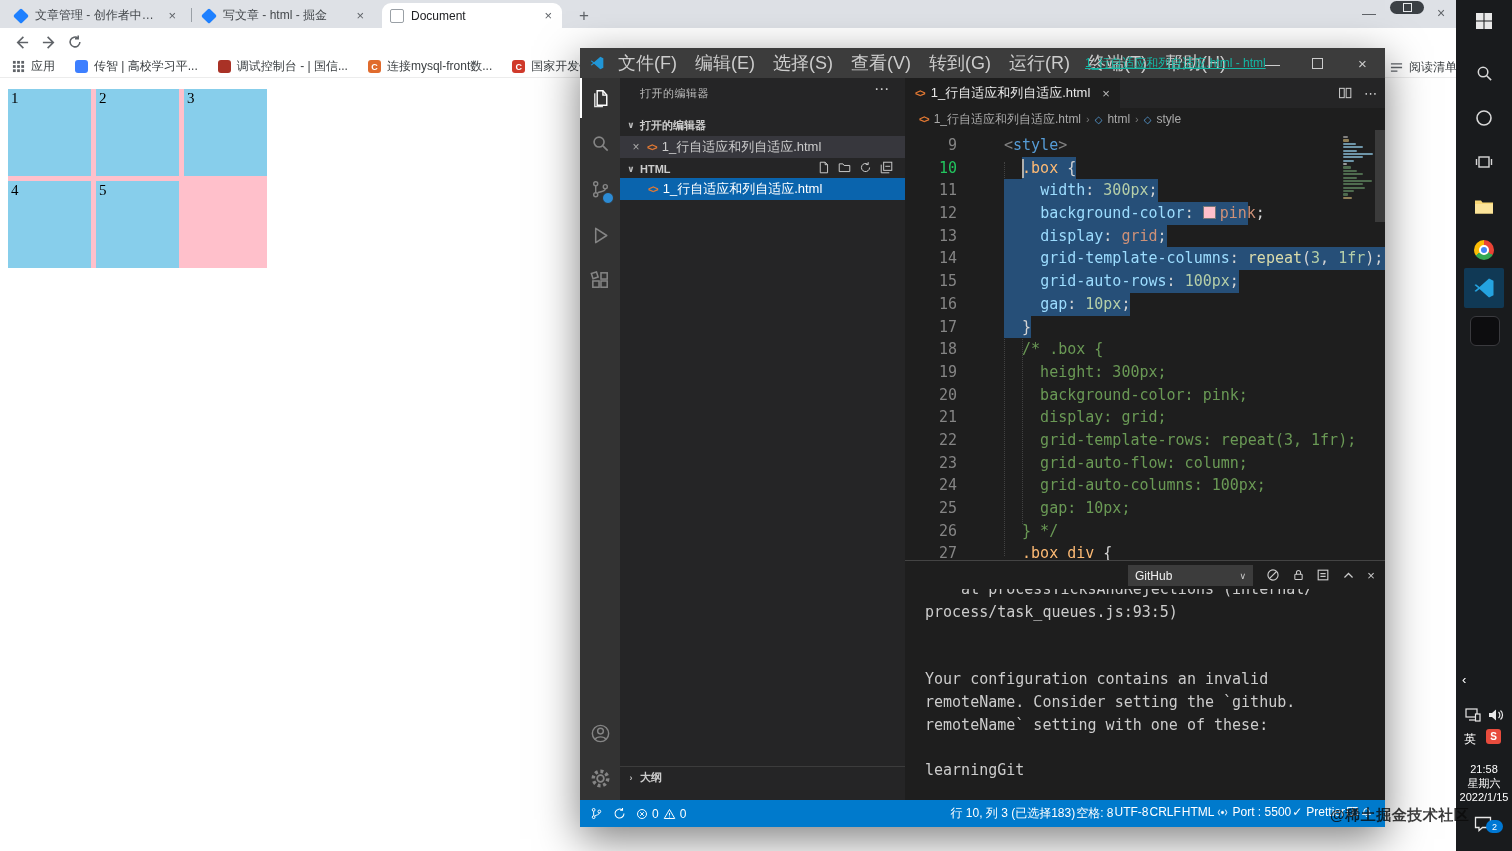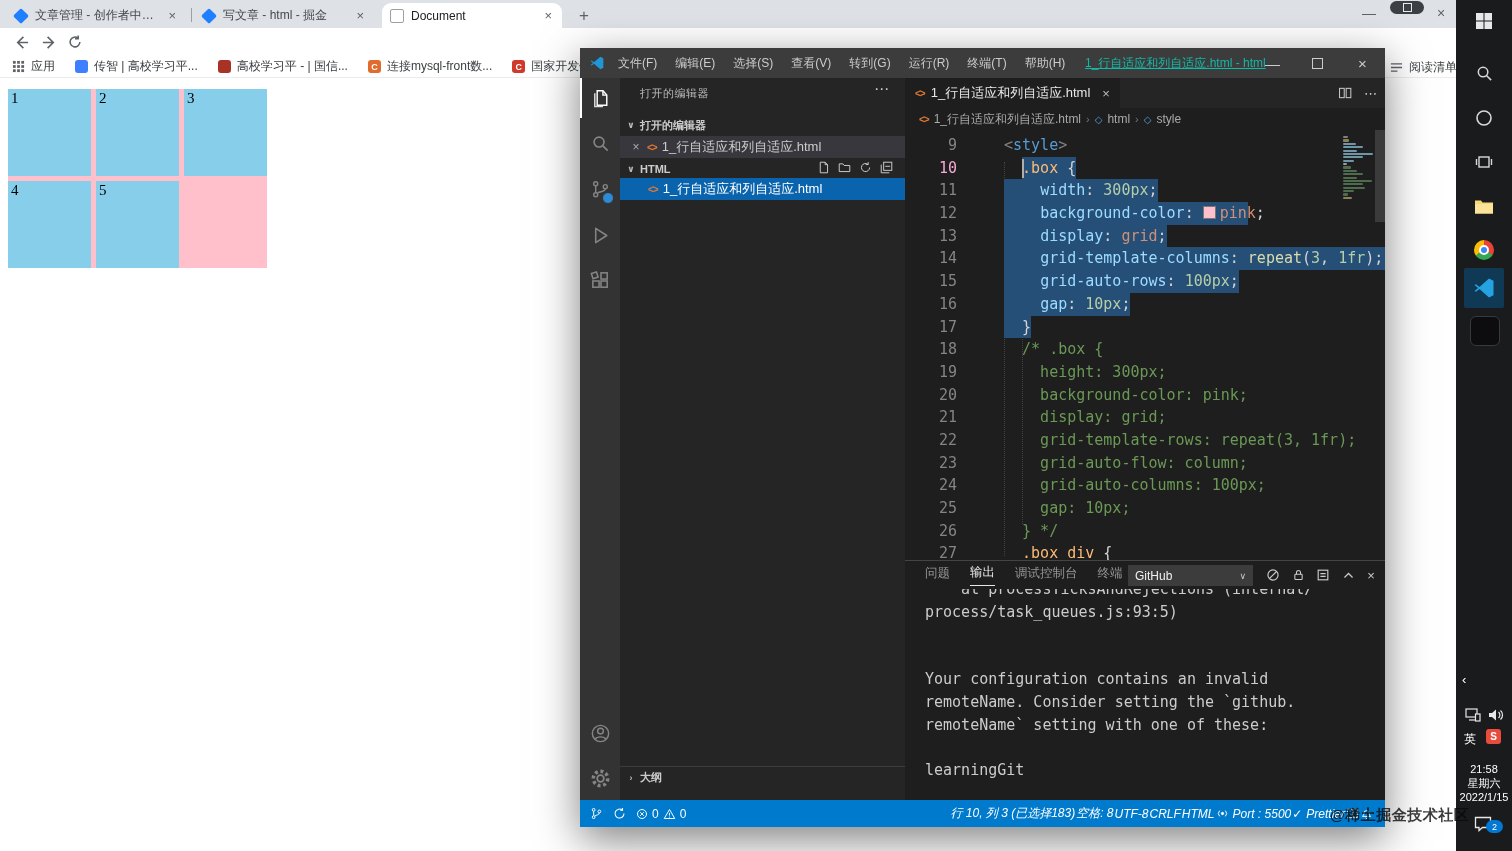--- a/index.html
+++ b/index.html
@@ -51,21 +51,21 @@
   #bpage{position:absolute;left:0;top:78px;width:1456px;height:773px;background:#fff;}
   #gridbox{position:absolute;left:8px;top:11px;width:259px;height:179px;background:#ffc0cb;
         display:grid;grid-template-columns:repeat(3,1fr);grid-auto-rows:87px;gap:5px;}
   .gcell{background:#87ceeb;font-family:"Liberation Serif",serif;font-size:15px;color:#000;padding:1px 3px;}
 
   
   #vsc{position:absolute;left:580px;top:48px;width:805px;height:779px;background:#1e1e1e;z-index:5;
        box-shadow:0 12px 40px rgba(0,0,0,.5);font-size:13px;color:#cccccc;}
   #vsc-title{position:absolute;left:0;top:0;width:100%;height:30px;background:#3c3c3c;display:flex;align-items:center;}
   #vsc-logo{margin-left:9px;margin-right:4px;}
-  .menu-item{padding:0 9px;font-size:12px;color:#cccccc;line-height:30px;}
+  .menu-item{padding:0 9px;font-size:18px;color:#cccccc;line-height:30px;}
   #vsc-wintitle{position:absolute;left:505px;top:0;line-height:30px;font-size:12px;color:#14b8a6;white-space:nowrap;text-decoration:underline;}
   .vctl{position:absolute;top:0;width:45px;height:30px;display:flex;align-items:center;justify-content:center;color:#ccc;font-size:15px;}
   .vctl .sq{width:9px;height:9px;border:1px solid #ccc;}
 
   #vsc-activity{position:absolute;left:0;top:30px;width:40px;height:722px;background:#333333;}
   .act-ico{position:absolute;left:0;width:40px;height:40px;display:flex;align-items:center;justify-content:center;}
   .act-ico.active{border-left:2px solid #fff;box-sizing:border-box;}
   .scm-badge{position:absolute;right:6px;bottom:5px;width:10px;height:10px;border-radius:50%;background:#2c8bd4;
       border:1px solid #333;}
 
@@ -93,21 +93,21 @@
   #etab-actions{position:absolute;right:8px;top:0;height:30px;display:flex;align-items:center;gap:12px;color:#ccc;}
   #ebread{position:absolute;left:0;top:30px;width:480px;height:22px;display:flex;align-items:center;gap:5px;
       padding-left:14px;box-sizing:border-box;font-size:12px;color:#a9a9a9;white-space:nowrap;}
   .bsep{color:#777;font-size:11px;}
   .bsym{color:#569cd6;font-size:10px;}
 
   #ecode{position:absolute;left:0;top:52px;width:480px;height:430px;overflow:hidden;
       font-family:"DejaVu Sans Mono","Liberation Mono",monospace;font-size:15px;line-height:22.7px;}
   #gutter{position:absolute;left:0;top:4px;width:52px;text-align:right;color:#858585;}
   .gn{height:22.7px;}
-  .gn.act{color:#f9a8d4;}
+  .gn.act{color:#22c55e;}
   #codelines{position:absolute;left:99px;top:4px;right:42px;white-space:pre;}
   .cl{height:22.7px;position:relative;}
   .cl span{position:relative;}
   .selbg{position:absolute;top:0;height:22.7px;background:#264f78;}
   .caret{position:absolute;top:2px;height:19px;width:1.5px;background:#aeafad;}
   .swatch{display:inline-block;width:11px;height:11px;background:#ffc0cb;border:1px solid #777;margin-right:4px;
       position:relative;top:1px;}
   .tk-ab{color:#808080}.tk-tag{color:#569cd6}.tk-sel{color:#fdba74}.tk-pln{color:#d4d4d4}
   .tk-prop{color:#9cdcfe}.tk-num{color:#b5cea8}.tk-val{color:#ce9178}.tk-fn{color:#dcdcaa}.tk-cm{color:#6a9955}
   .iguide{position:absolute;width:0;border-left:1px dotted #424242;}
@@ -125,21 +125,21 @@
   .pico{position:absolute;top:6px;width:16px;height:16px;display:flex;align-items:center;justify-content:center;color:#ccc;}
   #panel-out{position:absolute;left:0;top:28px;width:480px;height:212px;overflow:hidden;
       font-family:"DejaVu Sans Mono","Liberation Mono",monospace;font-size:15px;line-height:22.6px;color:#cccccc;
       padding-left:20px;box-sizing:border-box;}
   #outlines{margin-top:-11px;white-space:pre;}
   .oline{height:22.6px;}
 
   #vsc-status{position:absolute;left:0;top:752px;width:805px;height:27px;background:#007acc;display:flex;
       align-items:center;color:#fff;font-size:12px;}
   #st-left{display:flex;align-items:center;gap:10px;padding-left:10px;}
-  #st-right{margin-left:auto;display:flex;align-items:center;gap:1px;padding-right:12px;white-space:nowrap;font-style:italic;}
+  #st-right{margin-left:auto;display:flex;align-items:flex-start;gap:1px;padding-right:12px;white-space:nowrap;}
   .st-item{display:flex;align-items:center;gap:4px;}
 
   
   #tbar{position:absolute;left:1456px;top:0;width:56px;height:851px;background:#191b1d;z-index:8;color:#e8e8e8;}
   .tbico{position:absolute;left:17px;width:22px;height:22px;display:flex;align-items:center;justify-content:center;}
   #tb-vscode{position:absolute;left:8px;top:268px;width:40px;height:40px;background:rgba(0,122,204,.32);
       border-radius:2px;display:flex;align-items:center;justify-content:center;}
   #tb-chrome i{display:block;width:20px;height:20px;border-radius:50%;
       background:conic-gradient(#ea4335 0 33%,#34a853 0 66%,#fbbc05 0 100%);position:relative;}
   #tb-chrome i:after{content:"";position:absolute;left:5px;top:5px;width:10px;height:10px;border-radius:50%;
@@ -256,21 +256,21 @@
           </g>
       </svg>
       <span>应用</span>
     </span>
     <span class="bm">
       <span class="bmfav" style="background:#3d7fff"></span>
       <span>传智 | 高校学习平...</span>
     </span>
     <span class="bm">
       <span class="bmfav" style="background:#a93226"></span>
-      <span>高校学习平 - | 国信...</span>
+      <span>调试控制台 - | 国信...</span>
     </span>
     <span class="bm">
       <span class="bmfav" style="background:#e06b2d">C</span>
       <span>连接mysql-front数...</span>
     </span>
     <span class="bm">
       <span class="bmfav" style="background:#d03a2b">C</span>
       <span>国家开发银行生源...</span>
     </span>
     <span class="bm">
@@ -482,26 +482,20 @@
             <div class="mmbar" style="width: 21.75px; background: rgb(78, 107, 78);"></div>
             <div class="mmbar" style="width: 10.5px; background: rgb(78, 107, 78);"></div>
             <div class="mmbar" style="width: 4.5px; background: rgb(78, 107, 78);"></div>
             <div class="mmbar" style="width: 9px; background: rgb(143, 127, 87);"></div>
           </div>
         <div id="mslider"></div>
       </div>
     </div>
 
     <div id="vsc-panel">
-      <div id="panel-head">
-        <span class="ptab">问题</span>
-        <span class="ptab active">输出</span>
-        <span class="ptab">调试控制台</span>
-        <span class="ptab">终端</span>
-      </div>
       <div id="channel-select">
         <span>GitHub</span>
         <span style="font-size:9px;color:#ccc">∨</span>
       </div>
       <span class="pico" style="left:360px">
         <svg width="14" height="14" viewBox="0 0 16 16">
             <circle cx="8" cy="8" r="5.8" fill="none" stroke="#ccc" stroke-width="1.3"></circle>
             <path d="M4 12 L12 4" stroke="#ccc" stroke-width="1.3"></path>
           </svg>
       </span>

